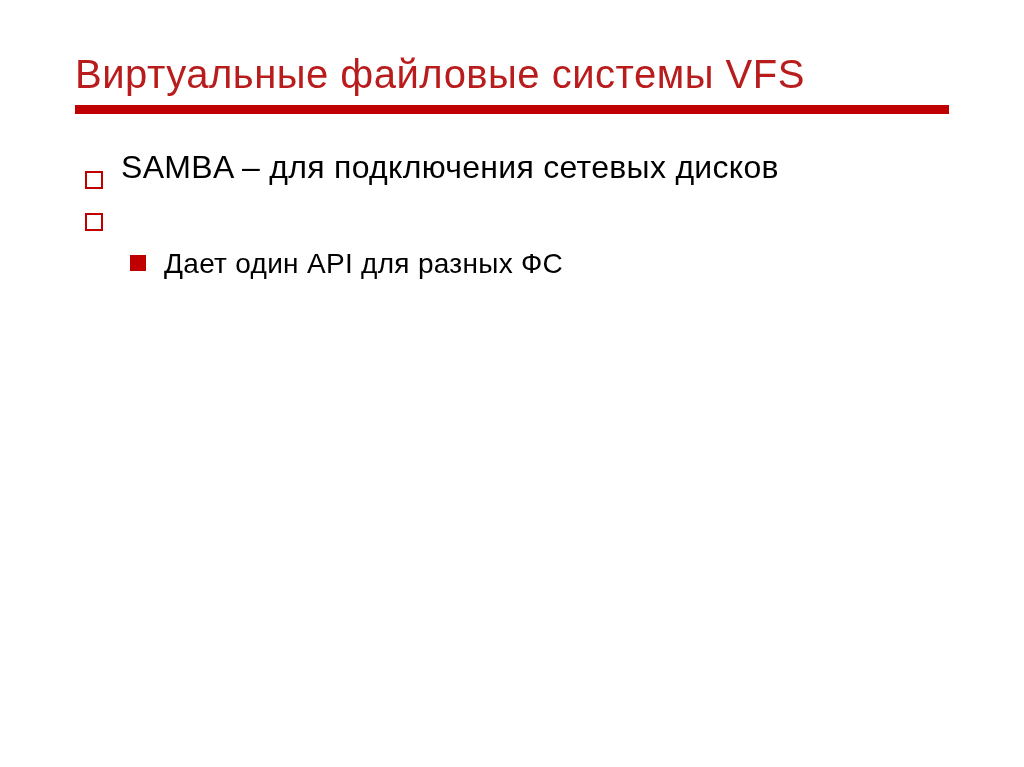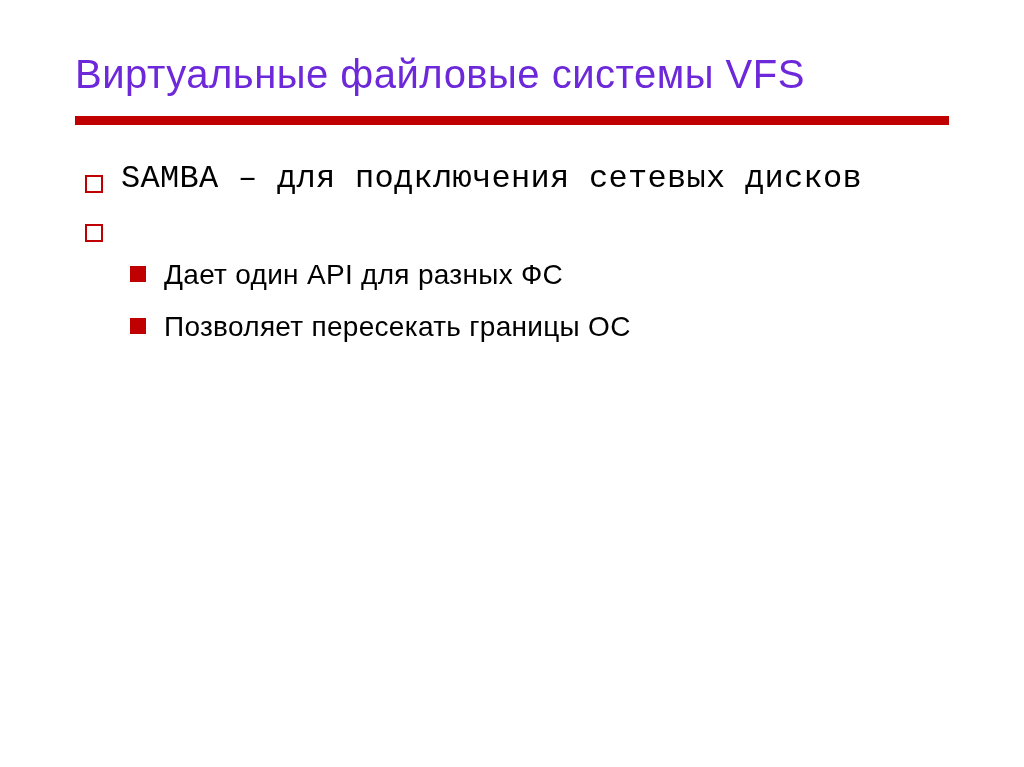--- a/index.html
+++ b/index.html
@@ -11,40 +11,39 @@
       width: 1024px;
       height: 767px;
       background: #ffffff;
       font-family: Verdana, Geneva, sans-serif;
       padding: 50px 75px 0 75px;
       position: relative;
     }
     .slide-title {
       font-size: 40px;
       font-weight: 400;
-      color: #6d28d9;
+      color: #b91c1c;
       line-height: 1.2;
-      margin-bottom: 18px;
+      margin-bottom: 7px;
       letter-spacing: 0.5px;
     }
     .title-underline {
       width: 100%;
       height: 9px;
       background: #c00000;
       margin-bottom: 32px;
     }
     .bullet-list {
       list-style: none;
       padding-left: 10px;
     }
     .bullet-item {
       display: flex;
-      align-items: center;
+      align-items: flex-end;
       margin-bottom: 14px;
-      font-family: Liberation Mono, monospace;
     }
     .bullet-marker-square-outline {
       width: 18px;
       height: 18px;
       border: 2.5px solid #c00000;
       background: transparent;
       flex-shrink: 0;
       margin-top: 10px;
       margin-right: 18px;
     }
@@ -92,17 +91,13 @@
   <li class="bullet-item">
     <span class="bullet-marker-square-outline"></span>
   </li>
 </ul>
 
 <ul class="sub-bullet-list">
   <li class="sub-bullet-item">
     <span class="bullet-marker-square-fill"></span>
     <span class="sub-bullet-text">Дает один API для разных ФС</span>
   </li>
-  <li class="sub-bullet-item">
-    <span class="bullet-marker-square-fill"></span>
-    <span class="sub-bullet-text">Позволяет пересекать границы ОС</span>
-  </li>
 </ul>
 
 </body></html>

